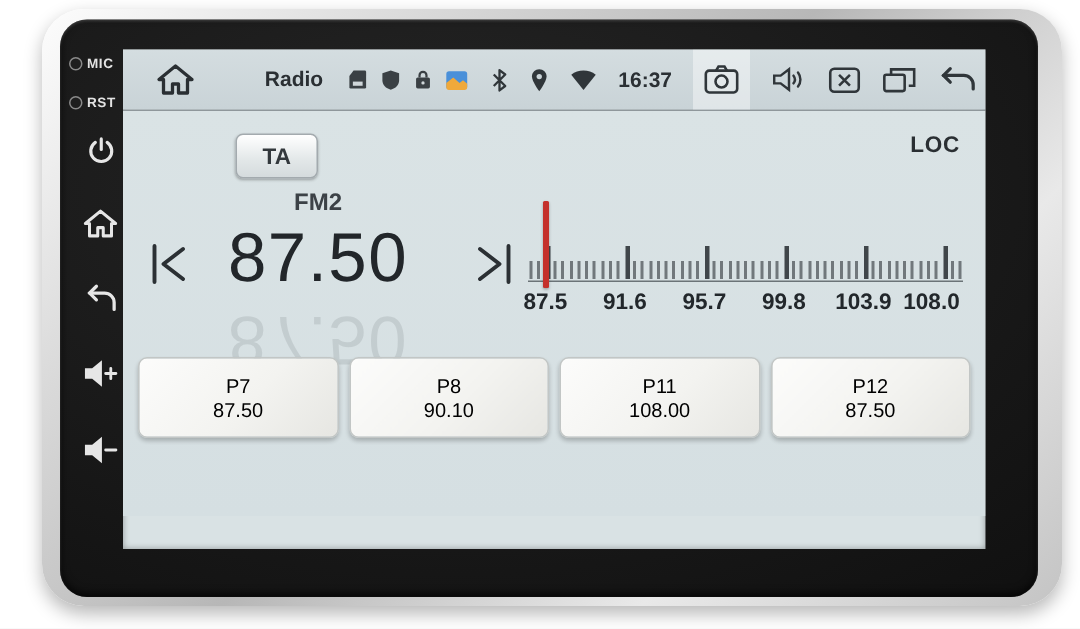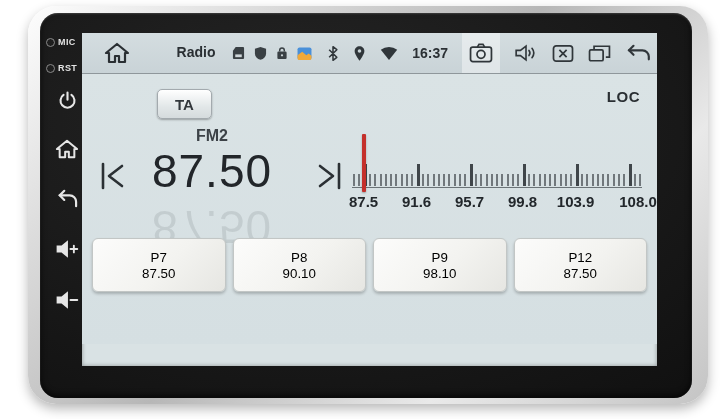--- a/index.html
+++ b/index.html
@@ -281,37 +281,37 @@
             <div class="tick" style="left: 281.9px;"></div>
             <div class="tick" style="left: 287.2px;"></div>
           </div>
         <div class="baseline"></div>
         <div>
             <div class="slabel" style="left: 11.6px;">87.5</div>
             <div class="slabel" style="left: 64.6px;">91.6</div>
             <div class="slabel" style="left: 117.6px;">95.7</div>
             <div class="slabel" style="left: 170.6px;">99.8</div>
             <div class="slabel" style="left: 223.6px;">103.9</div>
-            <div class="slabel" style="left: 286px;">108.0</div>
+            <div class="slabel" style="left: 269px;">108.0</div>
           </div>
         <div class="needle" style="left: 10.1px; background: rgb(196, 48, 43);"></div>
       </div>
 
       <div class="preset-row">
           <button class="preset active">
           <span class="p-label">P7</span>
           <span class="p-freq">87.50</span>
         </button>
           <button class="preset">
           <span class="p-label">P8</span>
           <span class="p-freq">90.10</span>
         </button>
           <button class="preset">
-          <span class="p-label">P9</span>
-          <span class="p-freq">98.10</span>
+          <span class="p-label">P11</span>
+          <span class="p-freq">108.00</span>
         </button>
           <button class="preset">
           <span class="p-label">P12</span>
           <span class="p-freq">87.50</span>
         </button>
         </div>
 
     </div>
 
     <div class="bottombar">

